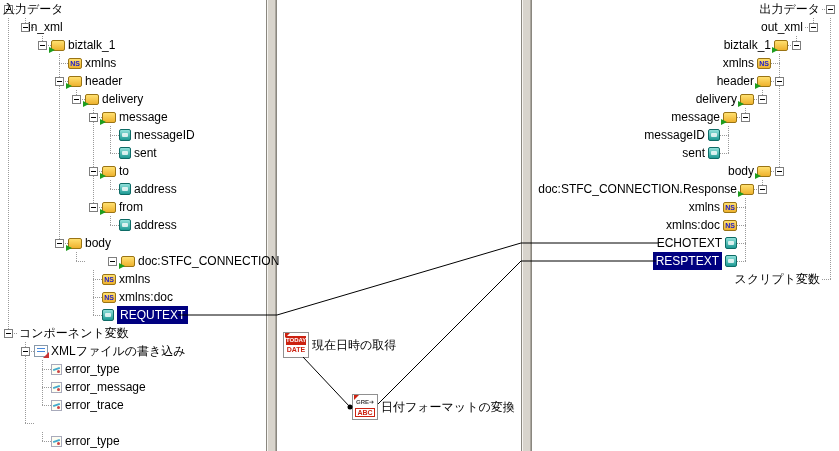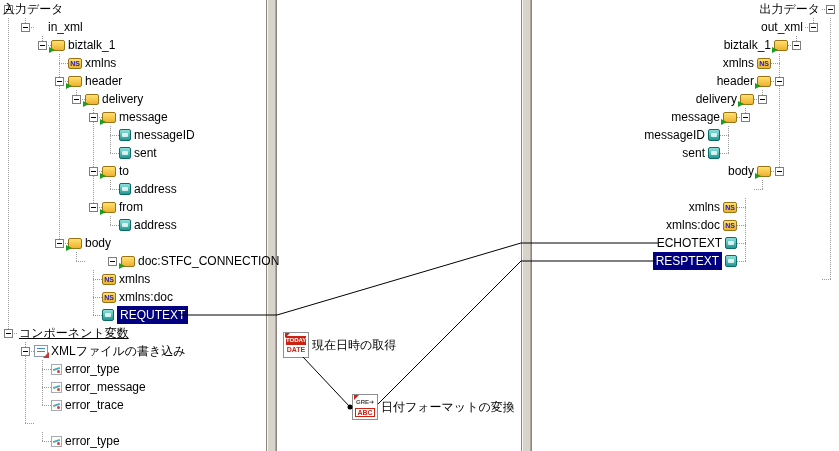--- a/index.html
+++ b/index.html
@@ -96,21 +96,21 @@
       <div class="dl-h" style="left: 42px; top: 387px; width: 9px;"></div>
       <div class="dl-h" style="left: 42px; top: 405px; width: 9px;"></div>
       <div class="dl-v" style="left: 42px; top: 432px; height: 9px;"></div>
       <div class="dl-h" style="left: 42px; top: 441px; width: 9px;"></div>
       <div class="tree-row" style="top: 0px;">
         <div class="t-box" style="left: 4px;"></div>
         <div class="t-label" style="left: 3px;">入力データ</div>
       </div>
       <div class="tree-row" style="top: 18px;">
         <div class="t-box" style="left: 21px;"></div>
-        <div class="t-label" style="left: 48px;">in_xml</div>
+        <div class="t-label" style="left: 28px;">in_xml</div>
       </div>
       <div class="tree-row" style="top: 36px;">
         <div class="t-box" style="left: 38px;"></div>
         <div class="ic ic-element" style="left: 51px;"></div>
         <div class="t-label" style="left: 68px;">biztalk_1</div>
       </div>
       <div class="tree-row" style="top: 54px;">
         <div class="ic ic-ns" style="left: 68px;">NS</div>
         <div class="t-label" style="left: 85px;">xmlns</div>
       </div>
@@ -172,21 +172,21 @@
       <div class="tree-row" style="top: 288px;">
         <div class="ic ic-ns" style="left: 102px;">NS</div>
         <div class="t-label" style="left: 119px;">xmlns:doc</div>
       </div>
       <div class="tree-row" style="top: 306px;">
         <div class="ic ic-field" style="left: 102px;"></div>
         <div class="t-label sel" style="left: 117px;">REQUTEXT</div>
       </div>
       <div class="tree-row" style="top: 324px;">
         <div class="t-box" style="left: 4px;"></div>
-        <div class="t-label" style="left: 19px; text-decoration: underline;">コンポーネント変数</div>
+        <div class="t-label" style="left: 19px;">コンポーネント変数</div>
       </div>
       <div class="tree-row" style="top: 342px;">
         <div class="t-box" style="left: 21px;"></div>
         <div class="ic ic-comp-write" style="left: 34px;"></div>
         <div class="t-label" style="left: 51px;">XMLファイルの書き込み</div>
       </div>
       <div class="tree-row" style="top: 360px;">
         <div class="ic ic-var" style="left: 51px;"></div>
         <div class="t-label" style="left: 65px;">error_type</div>
       </div>
@@ -267,35 +267,43 @@
       </div>
       <div class="tree-row" style="top: 144px;">
         <div class="ic ic-field" style="right: 119px;"></div>
         <div class="t-label" style="right: 134px;">sent</div>
       </div>
       <div class="tree-row" style="top: 162px;">
         <div class="t-box" style="right: 55px;"></div>
         <div class="ic ic-element" style="right: 68px;"></div>
         <div class="t-label" style="right: 85px;">body</div>
       </div>
+      <div class="tree-row" style="top: 180px;">
+        <div class="t-box" style="right: 72px;"></div>
+        <div class="ic ic-element" style="right: 85px;"></div>
+        <div class="t-label" style="right: 102px;">doc:STFC_CONNECTION.Response</div>
+      </div>
       <div class="tree-row" style="top: 198px;">
         <div class="ic ic-ns" style="right: 102px;">NS</div>
         <div class="t-label" style="right: 119px;">xmlns</div>
       </div>
       <div class="tree-row" style="top: 216px;">
         <div class="ic ic-ns" style="right: 102px;">NS</div>
         <div class="t-label" style="right: 119px;">xmlns:doc</div>
       </div>
       <div class="tree-row" style="top: 234px;">
         <div class="ic ic-field" style="right: 102px;"></div>
         <div class="t-label" style="right: 117px;">ECHOTEXT</div>
       </div>
       <div class="tree-row" style="top: 252px;">
         <div class="ic ic-field" style="right: 102px;"></div>
         <div class="t-label sel" style="right: 117px;">RESPTEXT</div>
+      </div>
+      <div class="tree-row" style="top: 270px;">
+        <div class="t-label" style="right: 19px;">スクリプト変数</div>
       </div>
     </div>
   <div id="canvas-nodes">
       <div class="map-node-icon" style="left: 283px; top: 332px;">
         <div class="mni-top">TODAY</div>
         <div class="mni-bot">DATE</div>
       </div>
       <div class="node-label" style="left: 312px; top: 338px;">現在日時の取得</div>
       <div class="map-node-icon" style="left: 352px; top: 394px;">
         <div class="mni-top plain">GRE➜</div>

